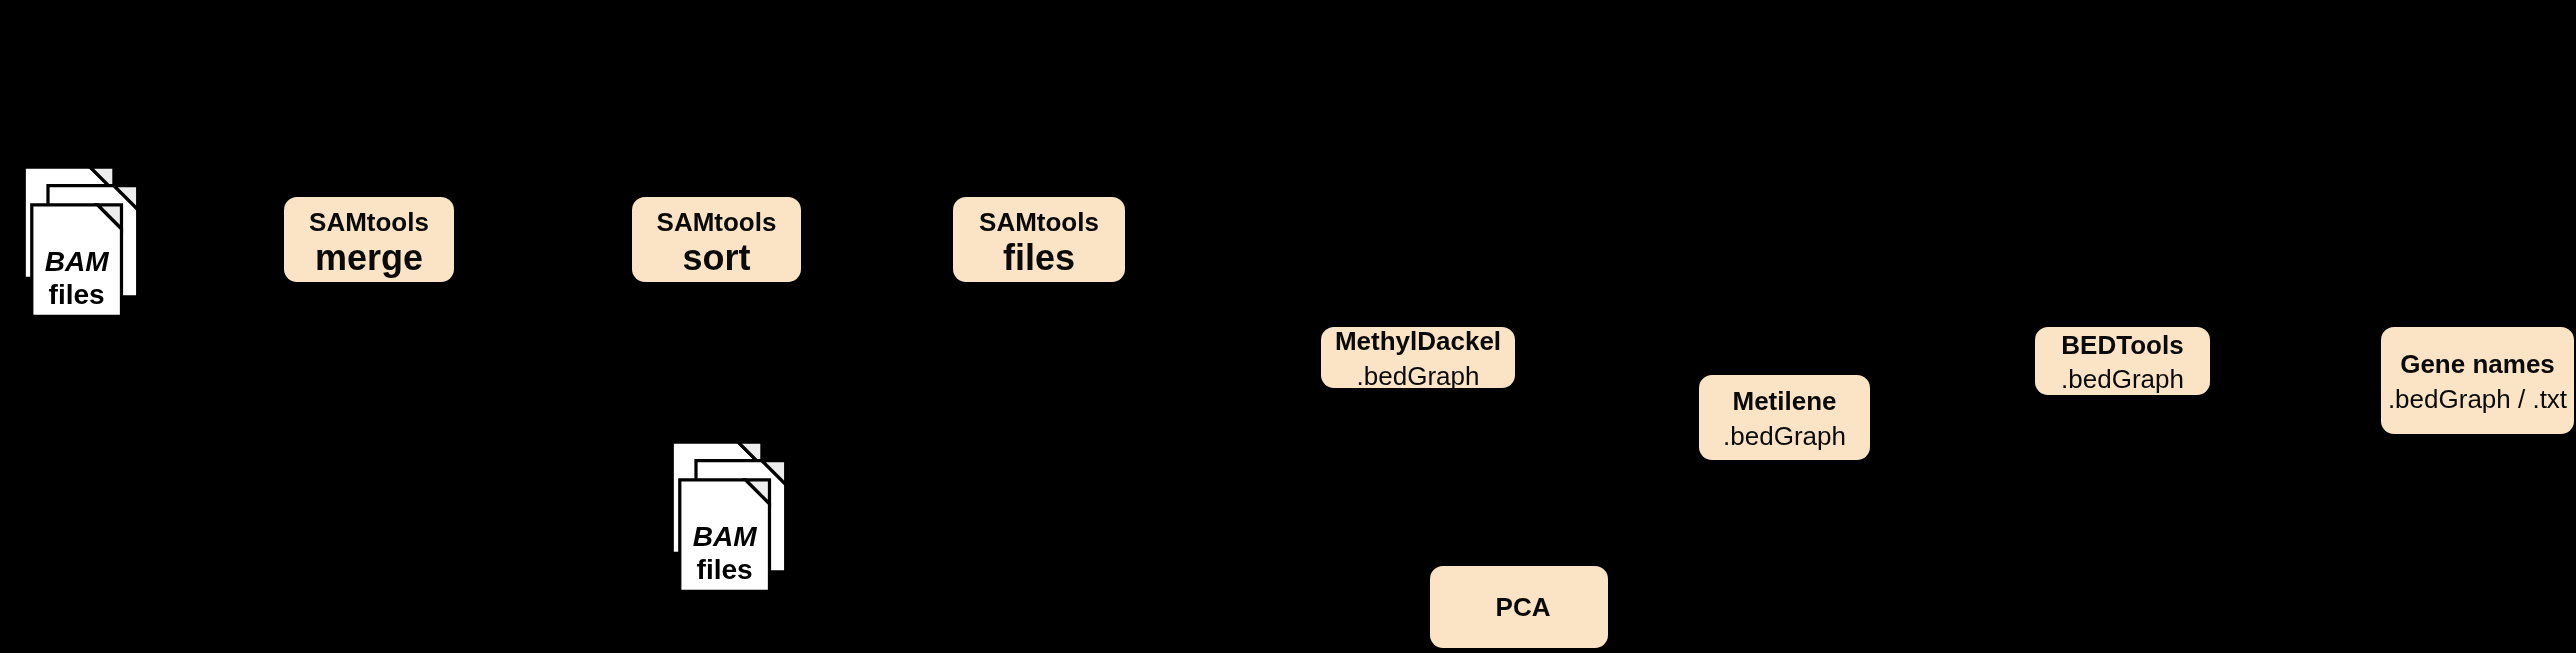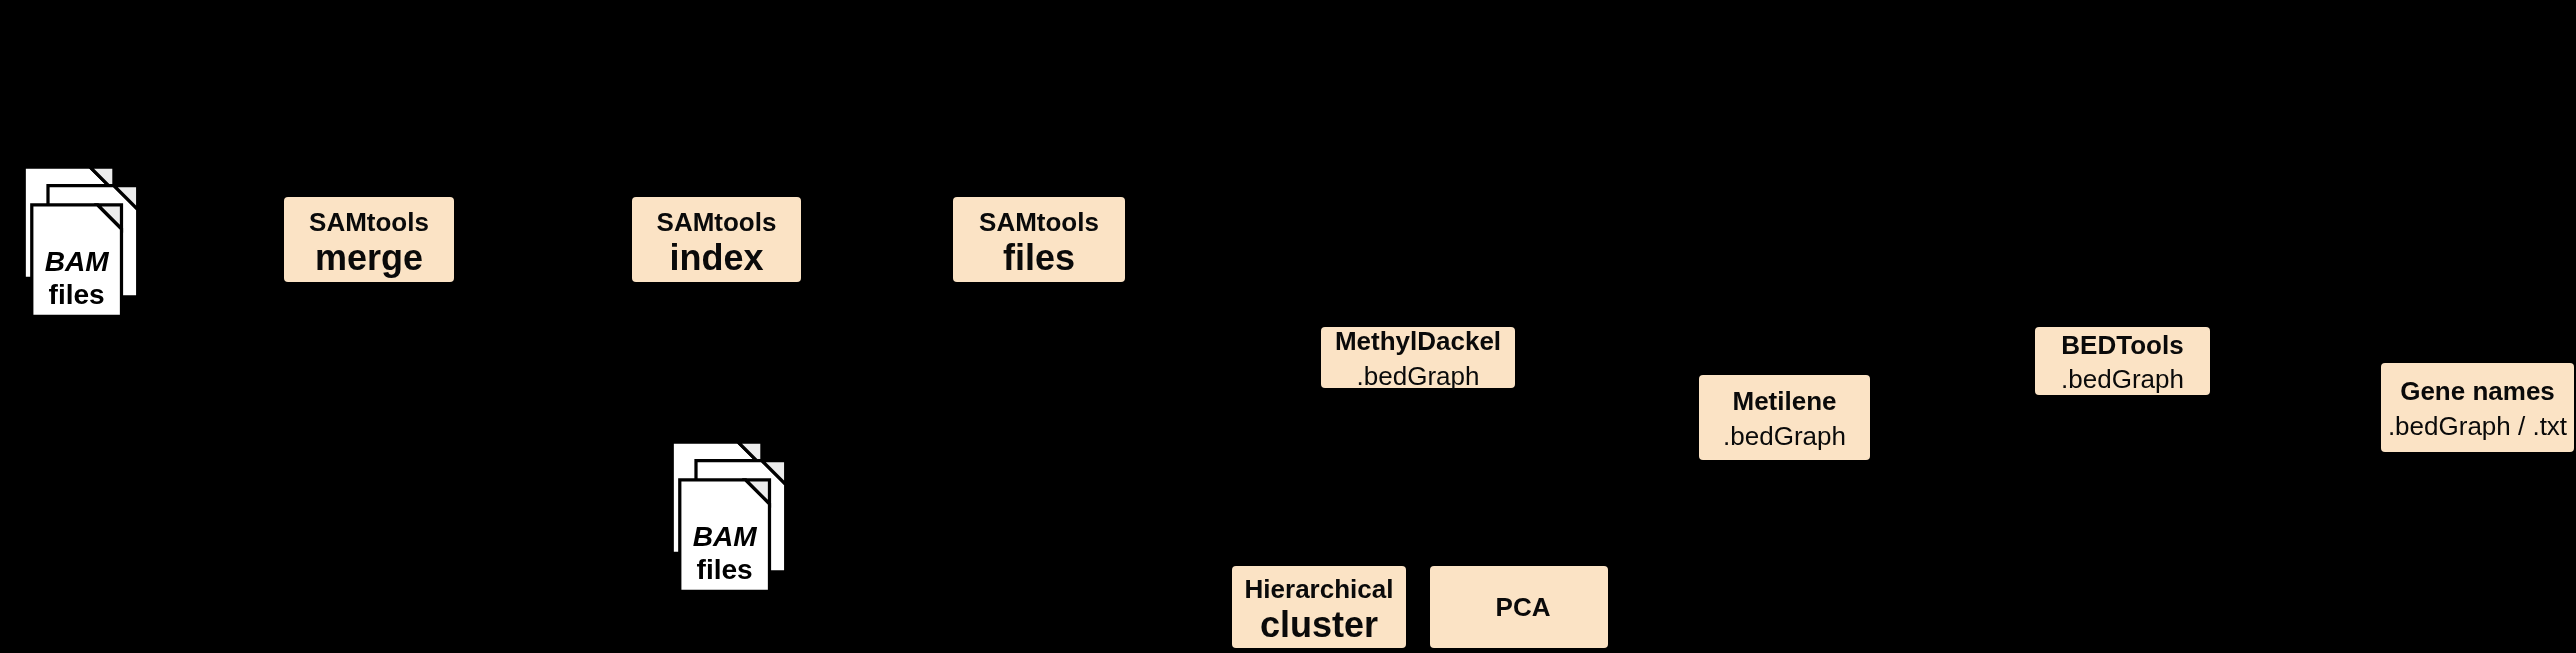--- a/index.html
+++ b/index.html
@@ -11,21 +11,21 @@
     position: relative;
     width: 2576px;
     height: 653px;
     background: #000000;
     overflow: hidden;
     font-family: "Liberation Sans", sans-serif;
   }
   .node {
     position: absolute;
     background: #fbe3c5;
-    border-radius: 4px;
+    border-radius: 13px;
     display: flex;
     flex-direction: column;
     align-items: center;
     justify-content: center;
     text-align: center;
     color: #0a0a0a;
   }
   .node .l1 {
     font-weight: bold;
     font-size: 26px;
@@ -46,21 +46,21 @@
     white-space: nowrap;
   }
   
   #box-merge        { left: 284px;  top: 197px;  width: 170px; height: 85px; }
   #box-sort         { left: 632px; top: 197px;  width: 169px; height: 85px; }
   #box-index        { left: 953px; top: 197px;  width: 172px; height: 85px; }
   
   #box-methyldackel { left: 1321px; top: 327px;  width: 194px; height: 61px; }
   #box-metilene     { left: 1699px; top: 327px;  width: 171px; height: 85px; margin-top: 48px; }
   #box-bedtools     { left: 2035px; top: 327px;  width: 175px; height: 68px; }
-  #box-genenames    { left: 2381px; top: 327px;  width: 193px; height: 89px; margin-top: 36px; }
+  #box-genenames    { left: 2381px; top: 327px;  width: 193px; height: 107px; }
   
   #box-hcluster     { left: 1232px; top: 566px; width: 174px; height: 82px; }
   #box-pca          { left: 1430px; top: 566px; width: 170px; height: 82px; padding-left: 8px; }
 
   .bam-icon {
     position: absolute;
     width: 119px;
     height: 154px;
   }
   #bam-icon-1 { left: 21.6px;   top: 165px; }
@@ -123,21 +123,21 @@
       <text class="bam-sub" x="101" y="258" text-anchor="middle">files</text>
     </svg>
   </div>
 
   <div class="node" id="box-merge">
     <span class="l1">SAMtools</span>
     <span class="l2-bold">merge</span>
   </div>
   <div class="node" id="box-sort">
     <span class="l1">SAMtools</span>
-    <span class="l2-bold">index</span>
+    <span class="l2-bold">sort</span>
   </div>
   <div class="node" id="box-index">
     <span class="l1">SAMtools</span>
     <span class="l2-bold">files</span>
   </div>
 
   <div class="node" id="box-methyldackel">
     <span class="l1">MethylDackel</span>
     <span class="l2-sub">.bedGraph</span>
   </div>
@@ -147,22 +147,18 @@
   </div>
   <div class="node" id="box-bedtools">
     <span class="l1">BEDTools</span>
     <span class="l2-sub">.bedGraph</span>
   </div>
   <div class="node" id="box-genenames">
     <span class="l1">Gene names</span>
     <span class="l2-sub">.bedGraph / .txt</span>
   </div>
 
-  <div class="node" id="box-hcluster">
-    <span class="l1">Hierarchical</span>
-    <span class="l2-bold">cluster</span>
-  </div>
   <div class="node" id="box-pca">
     <span class="l1">PCA</span>
   </div>
 
 </div>
 
 
 </body></html>

